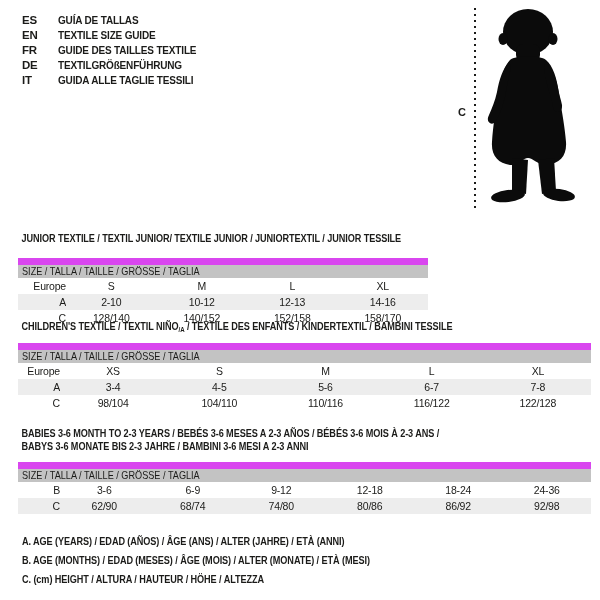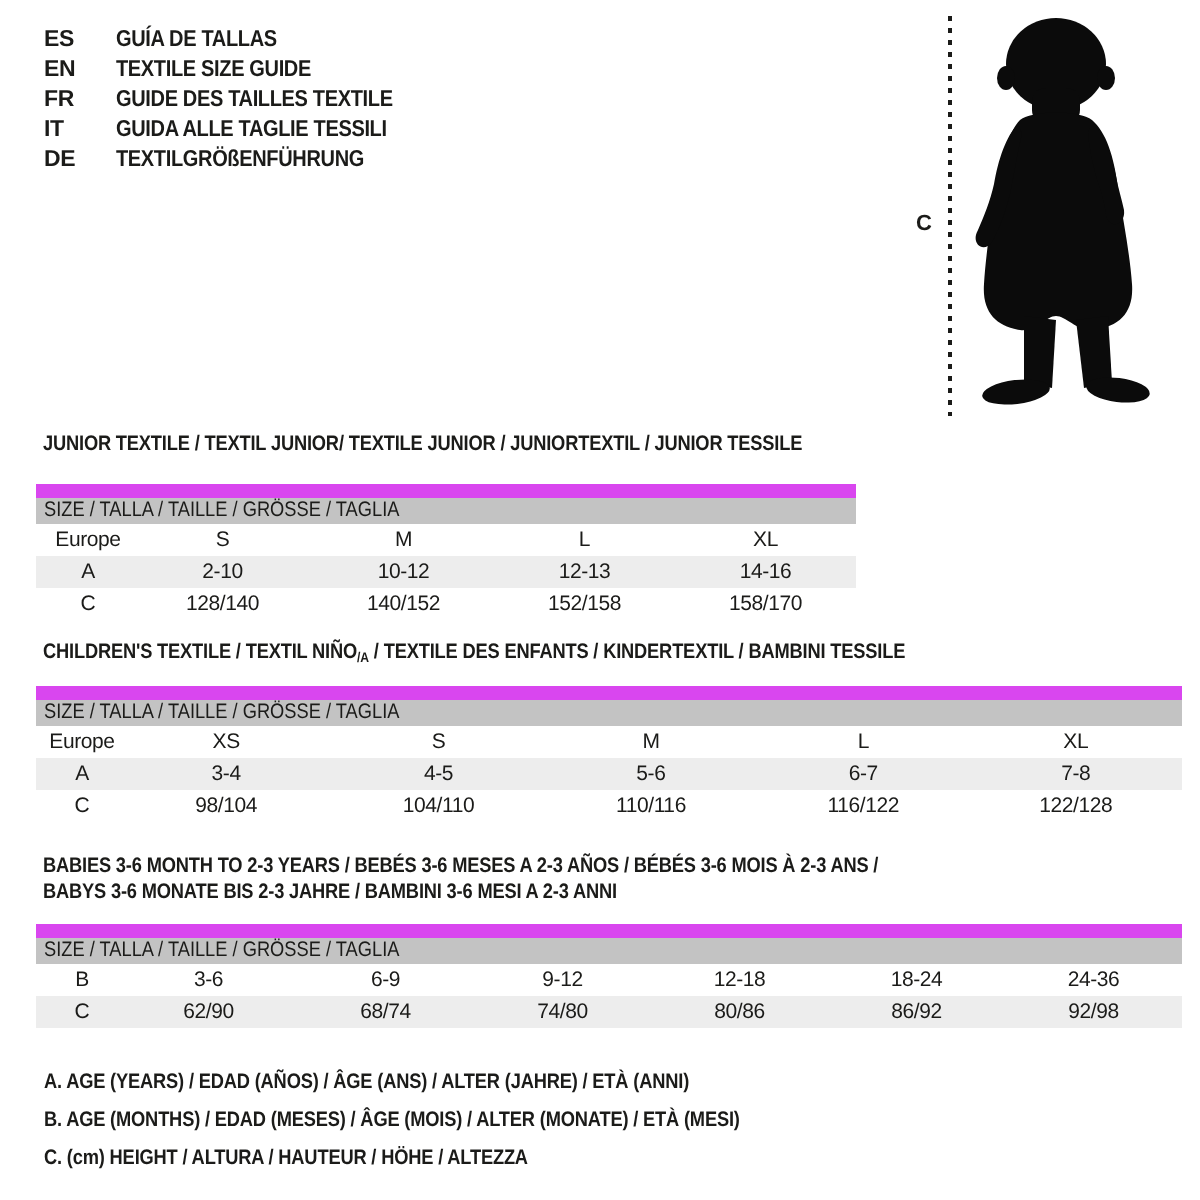--- a/index.html
+++ b/index.html
@@ -24,21 +24,21 @@
 
   
   .sec-title{margin:0;padding-left:4px;font-size:10.5px;font-weight:bold;height:12px;line-height:12px;
     letter-spacing:-0.1px;white-space:nowrap;transform:scaleX(0.87);transform-origin:0 0}
   .title-line{height:13px;line-height:13px}
   .bar{background:#c3c3c3;border-top:7px solid #d946ef;height:13px;line-height:12px;
     font-size:10.5px;padding-left:4px;white-space:nowrap;overflow:hidden}
   table.tbl{border-collapse:collapse;table-layout:fixed}
   table.tbl td{font-size:10.5px;height:16px;padding:0;text-align:center;letter-spacing:-0.2px;
     white-space:nowrap;overflow:hidden}
-  table.tbl td.lbl{text-align:center;padding-left:4px}
+  table.tbl td.lbl{text-align:right;padding-left:4px}
   table.tbl tr.shade{background:#ededed}
 
   
   #footnotes{left:22px;top:532px}
   #footnotes p{margin:0;font-weight:bold;font-size:10.5px;line-height:19px;letter-spacing:-0.1px;
     white-space:nowrap;transform:scaleX(0.87);transform-origin:0 0}
 </style>
 </head>
 <body>
 
@@ -49,26 +49,26 @@
     </div>
     <div class="lang-row">
       <span class="lang-code">EN</span>
       <span class="cond">TEXTILE SIZE GUIDE</span>
     </div>
     <div class="lang-row">
       <span class="lang-code">FR</span>
       <span class="cond">GUIDE DES TAILLES TEXTILE</span>
     </div>
     <div class="lang-row">
+      <span class="lang-code">DE</span>
+      <span class="cond">TEXTILGRÖßENFÜHRUNG</span>
+    </div>
+    <div class="lang-row">
       <span class="lang-code">IT</span>
       <span class="cond">GUIDA ALLE TAGLIE TESSILI</span>
-    </div>
-    <div class="lang-row">
-      <span class="lang-code">DE</span>
-      <span class="cond">TEXTILGRÖßENFÜHRUNG</span>
     </div>
   </div>
 
 <div id="dotline" class="abs"></div>
 <div id="c-label" class="abs">C</div>
 <svg id="baby" class="abs" width="104" height="200" viewBox="0 0 100 200" aria-hidden="true">
   <g fill="#0b0b0b">
     <ellipse cx="46" cy="24" rx="25" ry="23"></ellipse>
     <ellipse cx="21" cy="31" rx="4.5" ry="6"></ellipse>
     <ellipse cx="71" cy="31" rx="4.5" ry="6"></ellipse>
@@ -76,21 +76,21 @@
     <path d="M28,52 C34,47 58,47 64,52 C71,58 75,70 77,86 C80,104 83,120 84,134 C85,148 78,155 65,157 C57,158 51,150 46,150 C41,150 36,158 28,157 C16,155 9,148 10,134 C11,118 14,98 17,84 C19,69 23,57 28,52 Z"></path>
     <path d="M27,54 C21,60 17,72 15,84 C13,93 10,100 7,107 C3,114 10,119 14,113 C18,106 21,97 23,89 C25,79 27,67 29,59 Z"></path>
     <path d="M65,54 C70,60 74,70 76,80 C77,86 79,92 80,97 C81,105 72,107 71,99 C70,92 68,86 66,80 C64,72 62,63 62,57 Z"></path>
     <path d="M30,150 L46,152 L44,186 L30,183 Z"></path>
     <path d="M56,152 L72,150 L74,183 L60,186 Z"></path>
     <ellipse cx="26" cy="188" rx="17" ry="6" transform="rotate(-7 26 188)"></ellipse>
     <ellipse cx="77" cy="187" rx="16" ry="6" transform="rotate(7 77 187)"></ellipse>
   </g>
 </svg>
 
-<section class="abs" style="left:18px;top:216px;width:410px">
+<section class="abs" style="left:18px;top:232px;width:410px">
   <h2 class="sec-title">
     <span>JUNIOR TEXTILE / TEXTIL JUNIOR/ TEXTILE JUNIOR / JUNIORTEXTIL / JUNIOR TESSILE</span>
   </h2>
   <div class="bar" style="margin-top:14px">
     <span class="cond">SIZE / TALLA / TAILLE / GRÖSSE / TAGLIA</span>
   </div>
   <table class="tbl" style="width:410px">
       <colgroup>
         <col style="width: 48px;">
         <col>

